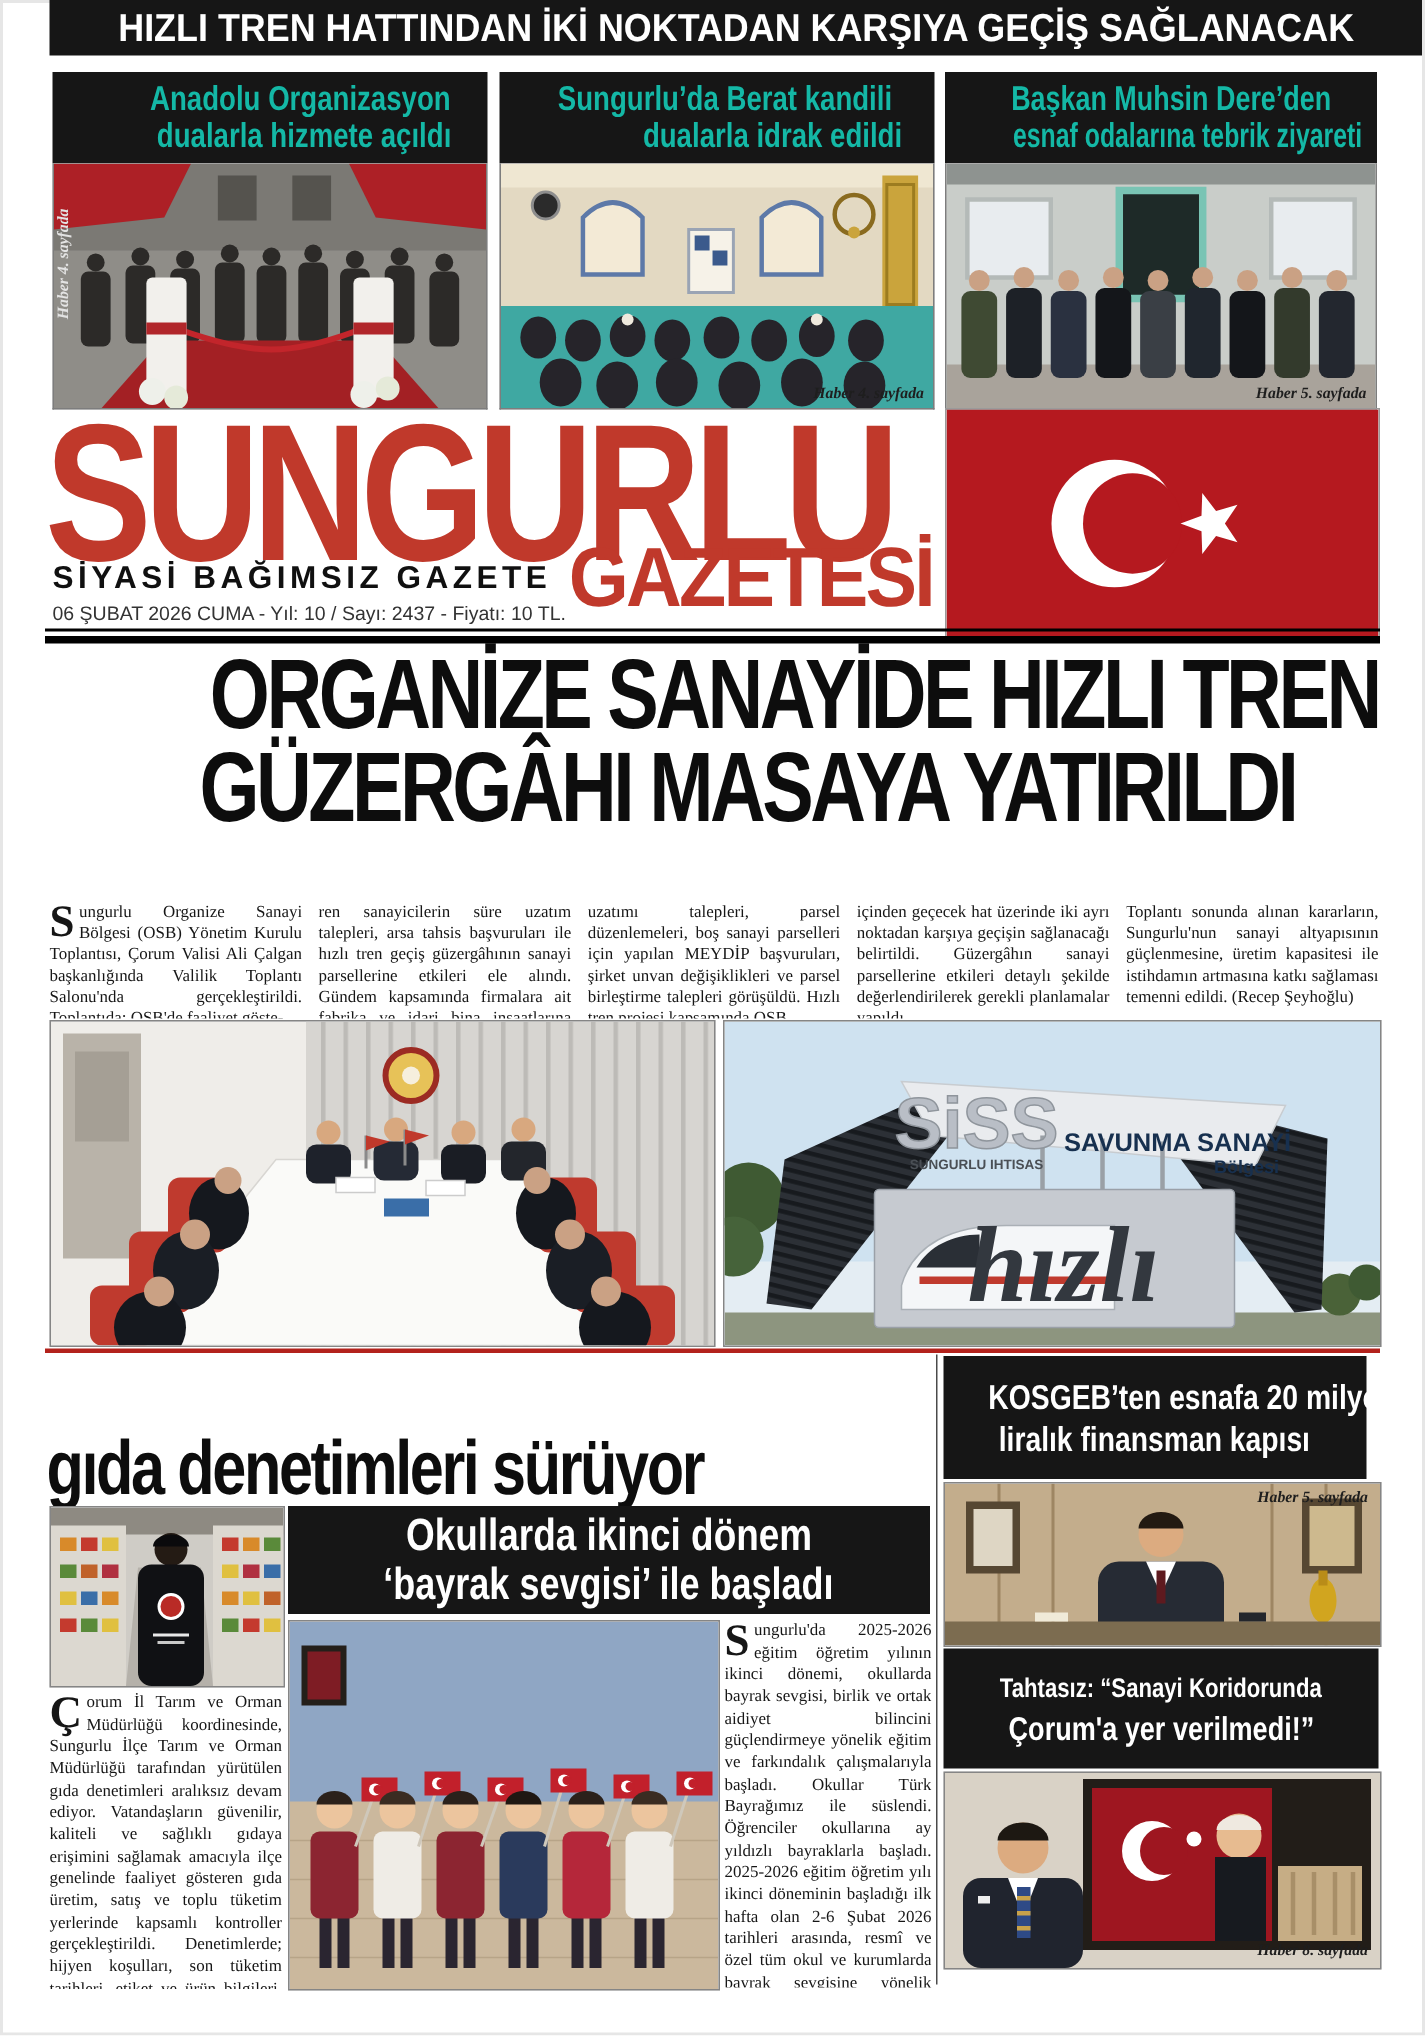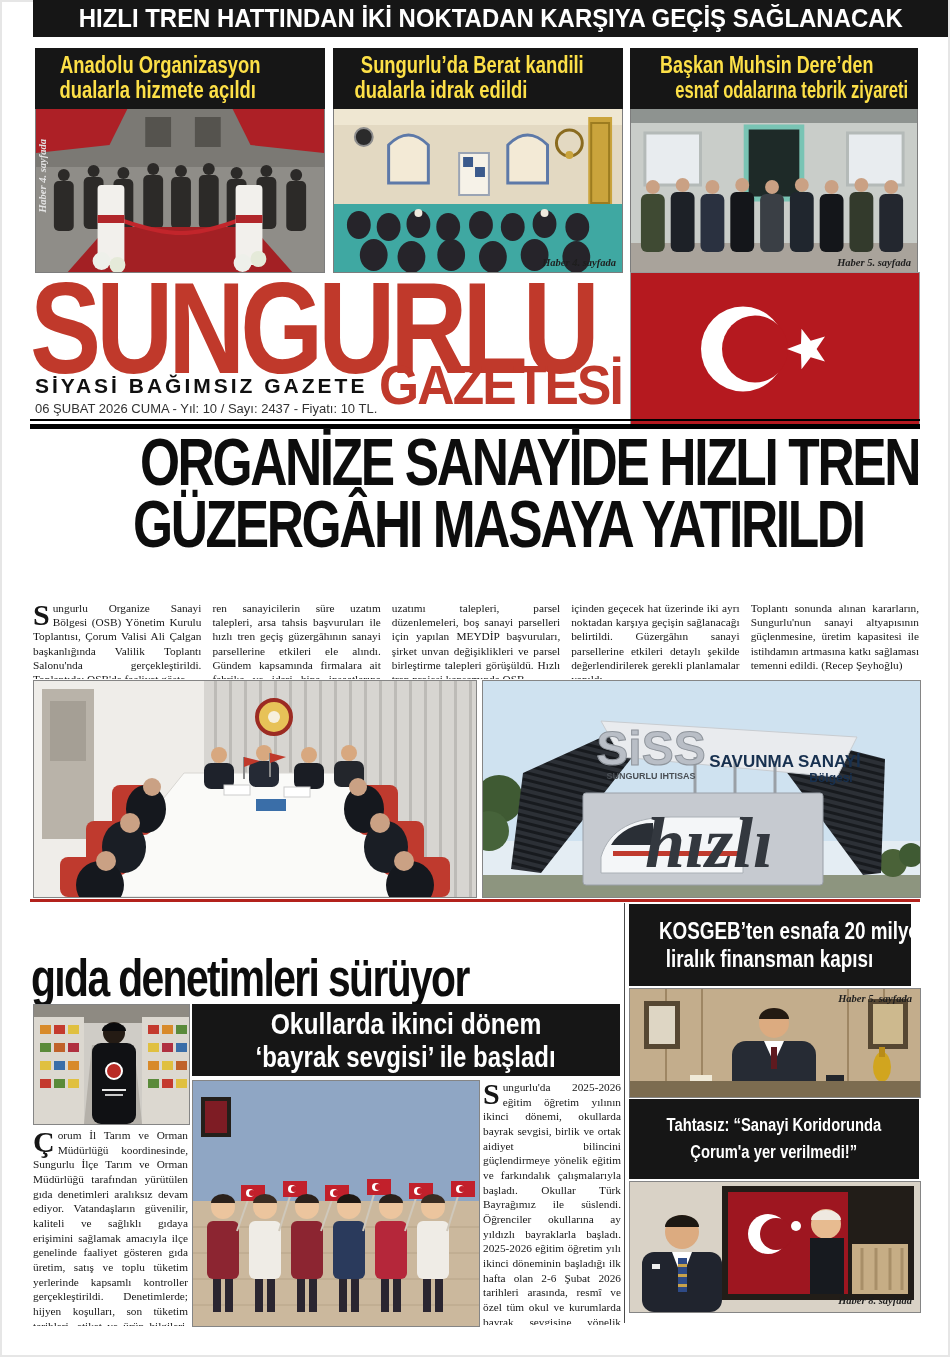--- a/index.html
+++ b/index.html
@@ -4,21 +4,21 @@
 <style>
   html,body{margin:0;padding:0;background:#fff;}
   .sheet{position:relative;width:950px;height:1357px;background:#fff;overflow:hidden;
          font-family:"Liberation Sans",sans-serif;box-shadow:inset 0 0 0 2px #e6e6e6;}
   .abs{position:absolute;}
   .cx{display:inline-block;white-space:nowrap;transform:scaleX(var(--sx,.8));transform-origin:center;}
   .cxl{display:inline-block;white-space:nowrap;transform:scaleX(var(--sx,.8));transform-origin:left center;}
   .cxr{display:inline-block;white-space:nowrap;transform:scaleX(var(--sx,.9));transform-origin:right center;}
   
   .topstory{position:absolute;top:48px;width:290px;}
-  .ts-head{background:#161616;color:#fde047;text-align:left;padding:5px 0 6px;}
+  .ts-head{background:#161616;color:#14b8a6;text-align:right;padding:5px 0 6px;}
   .ts-line{font-size:23px;font-weight:700;line-height:25px;}
   .ts-photo{position:relative;height:163px;border:1px solid #7d7d7d;border-top:none;overflow:hidden;background:#cfcfcf;}
   .ts-photo svg{display:block;width:100%;height:100%;}
   .caption{position:absolute;font:italic 700 10.5px "Liberation Serif",serif;color:#1e1e1e;}
   .vcaption{position:absolute;left:1px;top:30px;writing-mode:vertical-rl;transform:rotate(180deg);
             font:italic 700 10.5px "Liberation Serif",serif;color:#e3e3e3;}
   
   .mast-title{color:#c0392b;font-weight:700;font-size:130px;line-height:96px;letter-spacing:-6px;}
   .mast-sub{color:#c0392b;font-weight:700;font-size:56px;letter-spacing:-2px;}
   .tagline{font-weight:700;font-size:21px;letter-spacing:3px;color:#101010;}
@@ -462,21 +462,21 @@
         <rect x="249" y="58" width="6" height="10" fill="#b98c18"></rect>
       <rect y="92" width="290" height="16" fill="#7c6c50"></rect>
       <rect x="60" y="86" width="22" height="6" fill="#f0ead8"></rect>
         <rect x="196" y="86" width="18" height="6" fill="#23262c"></rect>
     </svg>
     <div class="caption" style="right:8px;top:4px;">Haber 5. sayfada</div>
   </div>
 
   <div class="blackbox" style="left:629px;top:1099px;width:290px;height:80px;">
     <div class="bb-line" style="font-size:18px;line-height:27px;"><span class="cx" style="--sx:.82">Tahtasız: “Sanayi Koridorunda</span></div>
-    <div class="bb-line" style="font-size:18px;line-height:27px;"><span class="cx" style="--sx:.82">Çorum'a yer verilmedi!”</span></div>
+    <div class="bb-line" style="font-size:22px;line-height:27px;"><span class="cx" style="--sx:.82">Çorum'a yer verilmedi!”</span></div>
   </div>
   <div class="photo" style="left:629px;top:1181px;width:290px;height:130px;">
     <svg viewBox="0 0 290 130" preserveAspectRatio="none">
       <rect width="290" height="130" fill="#d9d2c6"></rect>
       <rect x="92" y="4" width="192" height="114" fill="#221d18"></rect>
       <rect x="98" y="10" width="120" height="102" fill="#9e1620"></rect>
       <circle cx="138" cy="52" r="20" fill="#fff"></circle>
         <circle cx="146" cy="52" r="16" fill="#9e1620"></circle>
       <circle cx="166" cy="44" r="5" fill="#fff"></circle>
       <circle cx="196" cy="42" r="15" fill="#e7bb90"></circle>

